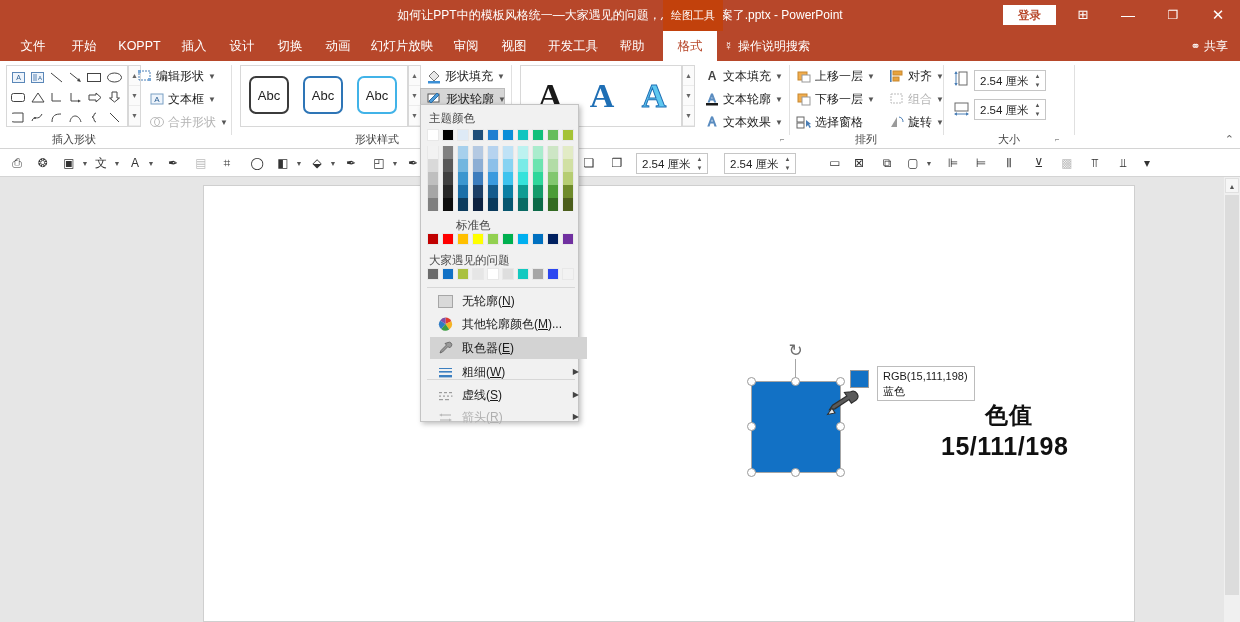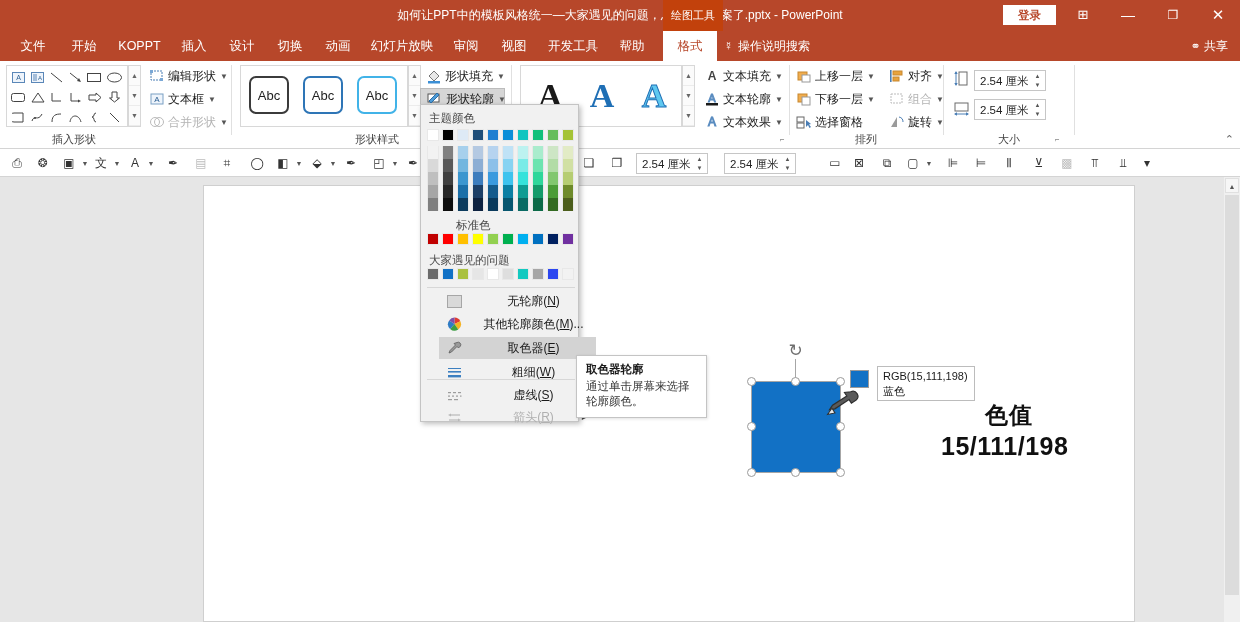--- a/index.html
+++ b/index.html
@@ -255,24 +255,23 @@
     box-shadow: 2px 2px 5px rgba(0,0,0,0.25);
   }
   .dd-head {
     position: absolute; left: 8px; height: 16px; line-height: 16px;
     font-size: 11.5px; color: #4a4a4a;
   }
   .sw {
     position: absolute; width: 12px; height: 12px; border: 1px solid #e8e8e8;
   }
   .dd-item {
-    position: absolute; left: 18px; width: 157px; height: 22px;
+    position: absolute; left: 9px; width: 157px; height: 22px;
     font-size: 12px; color: #1a1a1a; line-height: 22px; padding-left: 32px;
     white-space: nowrap;
-    text-align: center;
   }
   .dd-item.sel { background: #d3d3d3; }
   .dd-item.dis { color: #b0b0b0; }
   .dd-item .ico {
     position: absolute; left: 7px; top: 3px; width: 17px; height: 16px;
     display: flex; align-items: center; justify-content: center;
   }
   .dd-item .sub {
     position: absolute; right: 8px; top: 0; font-size: 8px; color: #444;
   }
@@ -433,21 +432,21 @@
             <line x1="2" y1="1" x2="11" y2="10" stroke="#444"></line>
           </svg>
         </div>
     </div>
     <div class="gal-scroll">
       <div>▲</div>
       <div>▼</div>
       <div>▼</div>
     </div>
 
-    <div class="cmd" style="left:148px; top:5px;">
+    <div class="cmd" style="left:136px; top:5px;">
       <span class="ci"><svg width="16" height="16">
             <rect x="2" y="3" width="11" height="9" fill="none" stroke="#4a7eb5" stroke-dasharray="2,1"></rect>
             <rect x="1" y="2" width="3" height="3" fill="#7aa8d6"></rect>
             <rect x="11" y="10" width="3" height="3" fill="#7aa8d6"></rect>
           </svg></span>
       <span>编辑形状</span><span class="caret">▼</span>
     </div>
     <div class="cmd" style="left:148px; top:28px;">
       <span class="ci"><svg width="16" height="16">
             <rect x="2" y="3" width="12" height="10" fill="#eef4fb" stroke="#7aa0c4"></rect>
@@ -839,18 +838,14 @@
               <polygon points="1,4 4,2.4 4,5.6" fill="#b9b9b9"></polygon>
               <path d="M2,9 L12,9" stroke="#b9b9b9" stroke-width="1.2" fill="none"></path>
               <polygon points="14,9 11,7.4 11,10.6" fill="#b9b9b9"></polygon>
             </svg>
           </span><span>箭头(<span class="ul">R</span>)</span><span class="sub">▶</span></div>
         <div class="dd-sep" style="top: 182px;"></div>
         <div class="dd-sep" style="top: 274px;"></div>
       </div>
   </div>
 
-  <div class="ed-tip">
-    <div class="t">取色器轮廓</div>
-    <div class="b">通过单击屏幕来选择轮廓颜色。</div>
-  </div>
 
 </div>
 
 </body></html>

